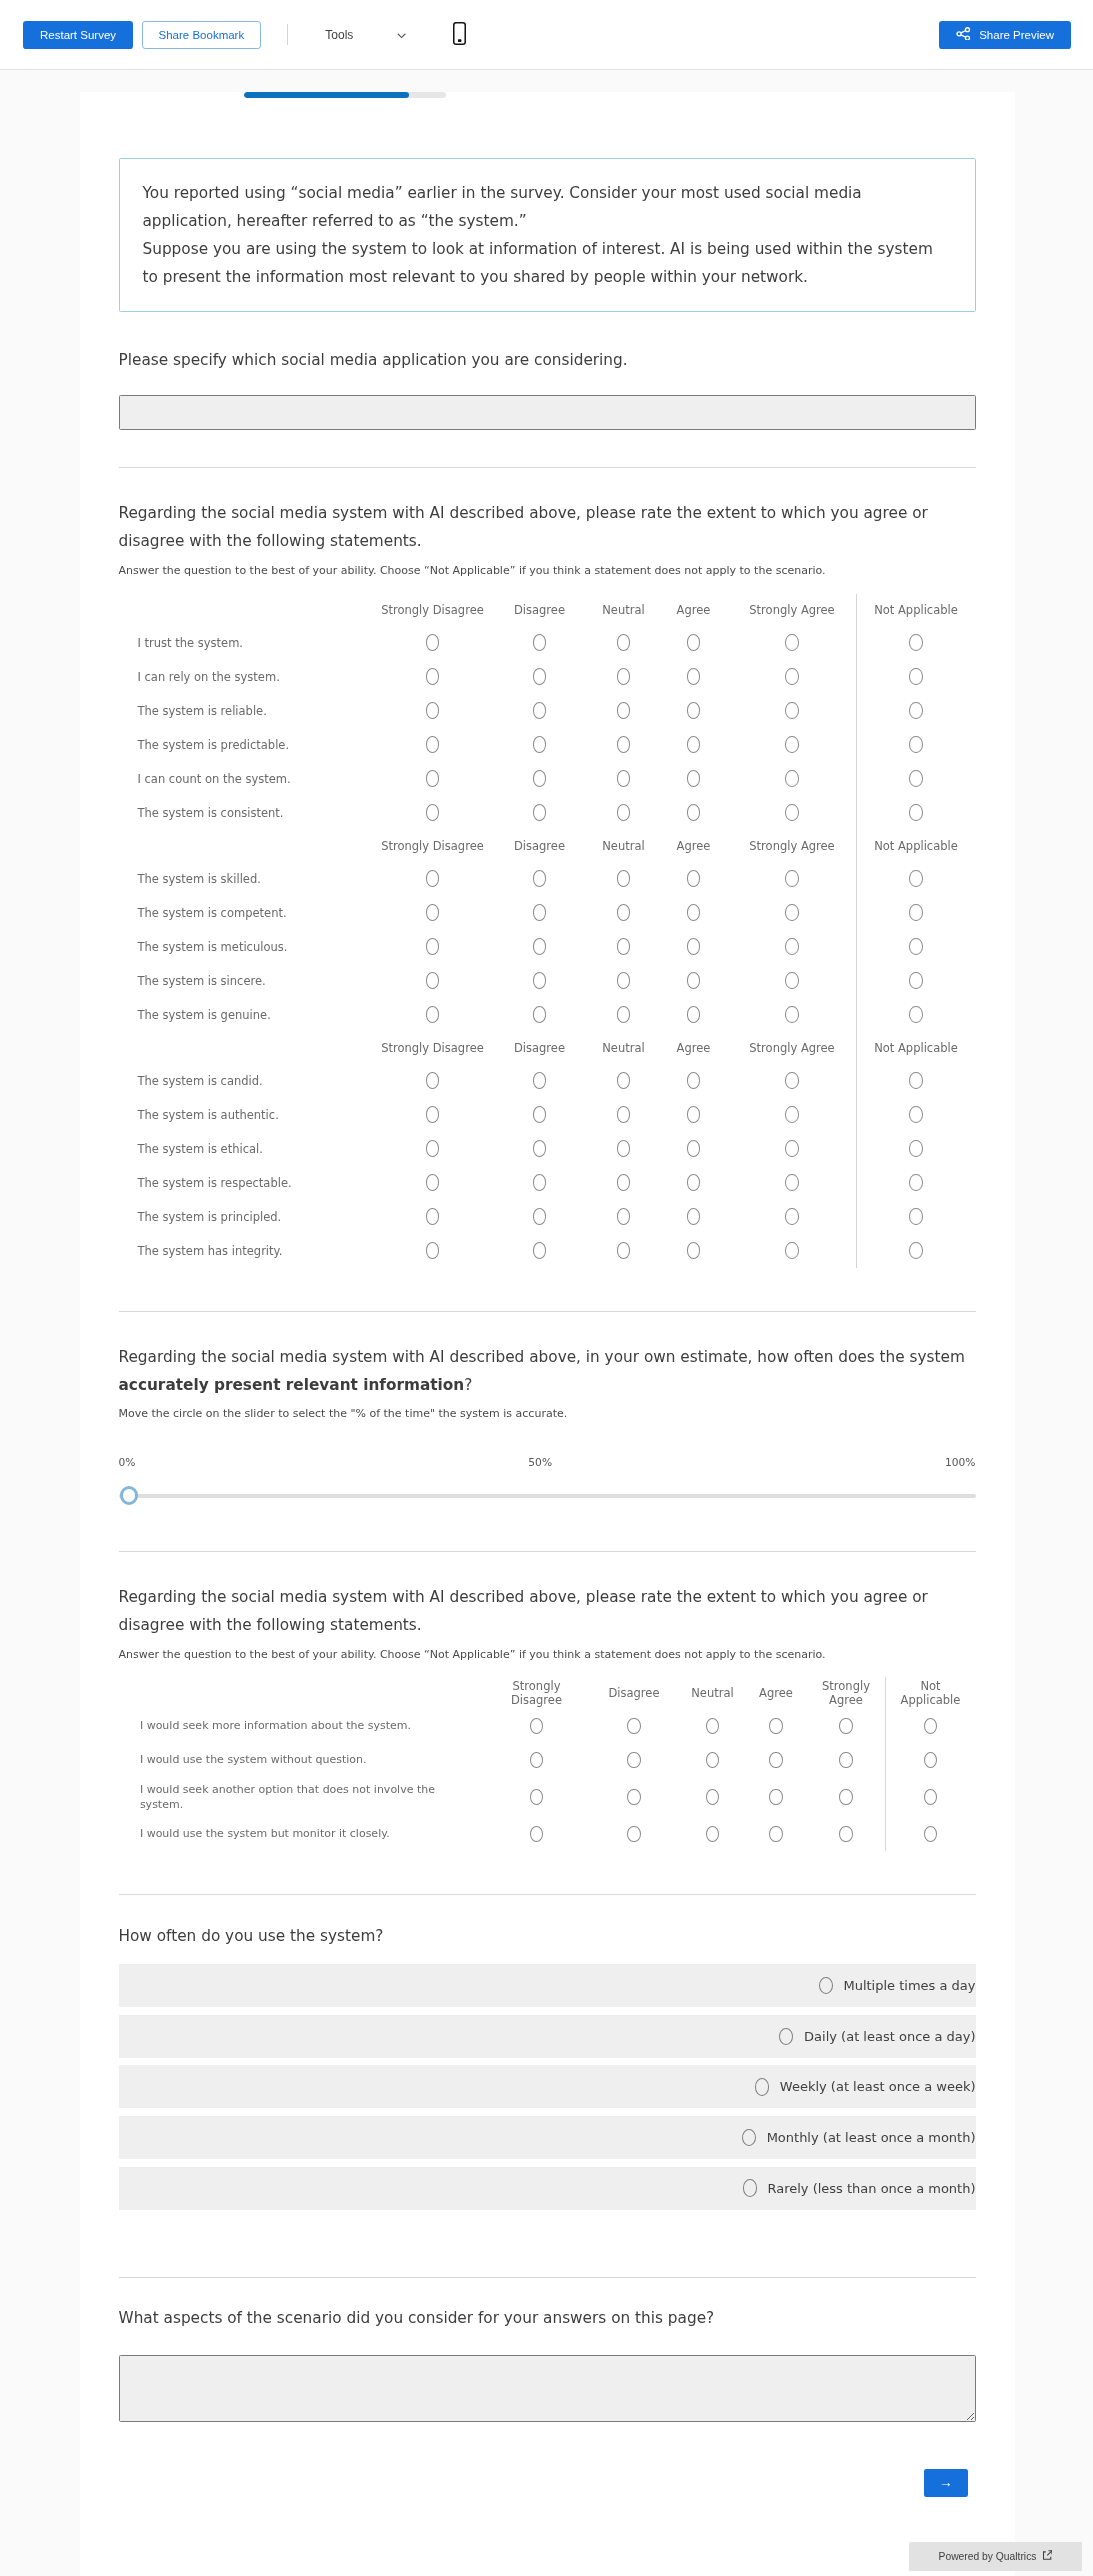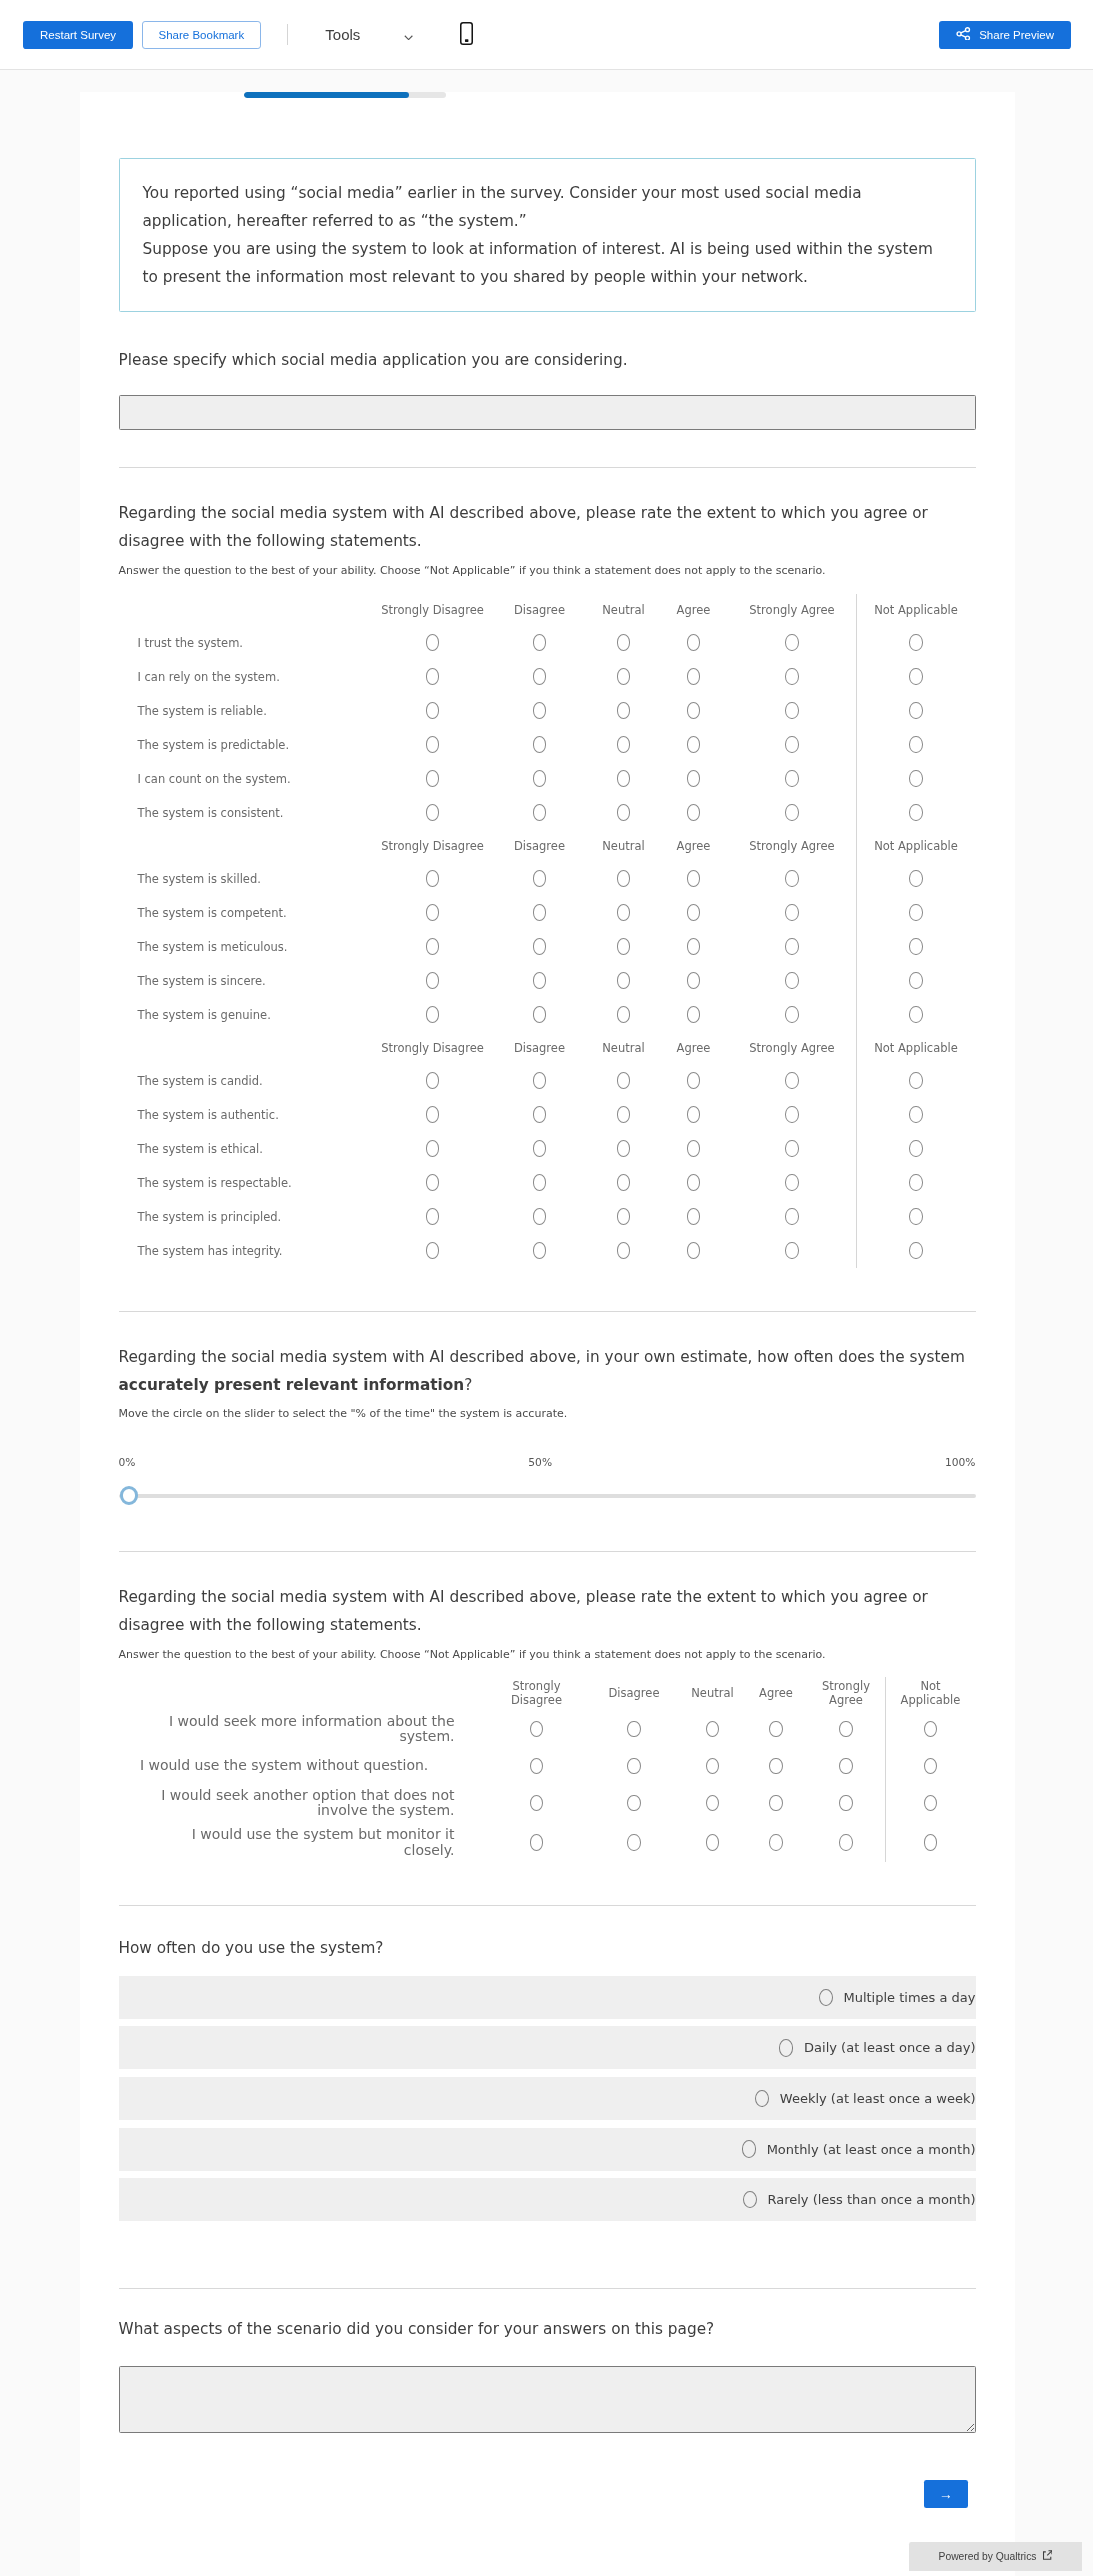--- a/index.html
+++ b/index.html
@@ -19,21 +19,21 @@
     background:var(--primary-blue,#1570db); color:#fff; border:none; border-radius:3.1px;
     height:28px; padding:0 17px; font-size:11.5px; font-family:inherit;
     display:flex; align-items:center; gap:7.6px; cursor:pointer;
   }
   .btn-outline {
     background:#fff; color:var(--primary-blue,#1570db); border:0.8px solid #8ab6ea; border-radius:3.1px;
     height:28px; padding:0 15.3px; font-size:11.5px; font-family:inherit; margin-left:9.2px; cursor:pointer;
   }
   .vdiv { width:0.8px; height:21.4px; background:#d5d5d5; margin-left:26px; }
   .tools-btn {
-    background:none; border:none; margin-left:32px; font-size:15px; color:#3f3f3f;
+    background:none; border:none; margin-left:32px; font-size:12px; color:#3f3f3f;
     font-family:inherit; display:flex; align-items:center; gap:44px; cursor:pointer;
   }
   .phone-btn { background:none; border:none; margin-left:34px; cursor:pointer; display:flex; align-items:center; }
   .share { position:absolute; right:23px; }
   
   .card {
     width:935px; min-height:2505px; margin:0 auto; background:#fff;
     padding:0 39px 23px;
   }
   .progress {
@@ -57,21 +57,21 @@
   .divider { border:none; border-top:0.8px solid #d8d8d8; margin:37px 0 0; }
   .divider.after-matrix { margin-top:43px; }
   .divider.after-slider { margin-top:44px; }
   .divider.after-options { margin-top:67px; }
   
   .matrix { margin-top:15.3px; }
   .m-grid { display:grid; grid-template-columns:256px 116px 98px 70px 70px 127px 120px; align-items:stretch; }
   .m-grid2 { display:grid; grid-template-columns:367px 102px 93px 64px 63px 77px 91px; align-items:stretch; }
   .m-grid .cell, .m-grid2 .cell { display:flex; align-items:center; justify-content:center; text-align:center; }
   .m-grid .cell.label { justify-content:flex-start; text-align:left; padding-left:19px; }
-  .m-grid2 .cell.label { justify-content:flex-start; text-align:right; padding:4.6px 31px 4.6px 21.4px; font-size:14px; line-height:15.3px; }
+  .m-grid2 .cell.label { justify-content:flex-start; text-align:left; padding:4.6px 31px 4.6px 21.4px; font-size:11px; line-height:15.3px; }
   .m-head { min-height:32px; font-size:11.5px; color:#6a6a6a; }
   .m-head .hw { display:inline-block; max-width:64px; }
   .m-row { min-height:34px; font-size:11.5px; color:#6a6a6a; }
   .cell.na { border-left:0.8px solid #d6d6d6; }
   .radio {
     width:11.5px; height:14.5px; border:1.5px solid #8a8a8a; border-radius:50%;
     background:#fff; display:inline-block; cursor:pointer; box-sizing:content-box;
   }
   .radio.big { width:12.2px; height:15.3px; border-color:#7f7f7f; background:transparent; }
   

